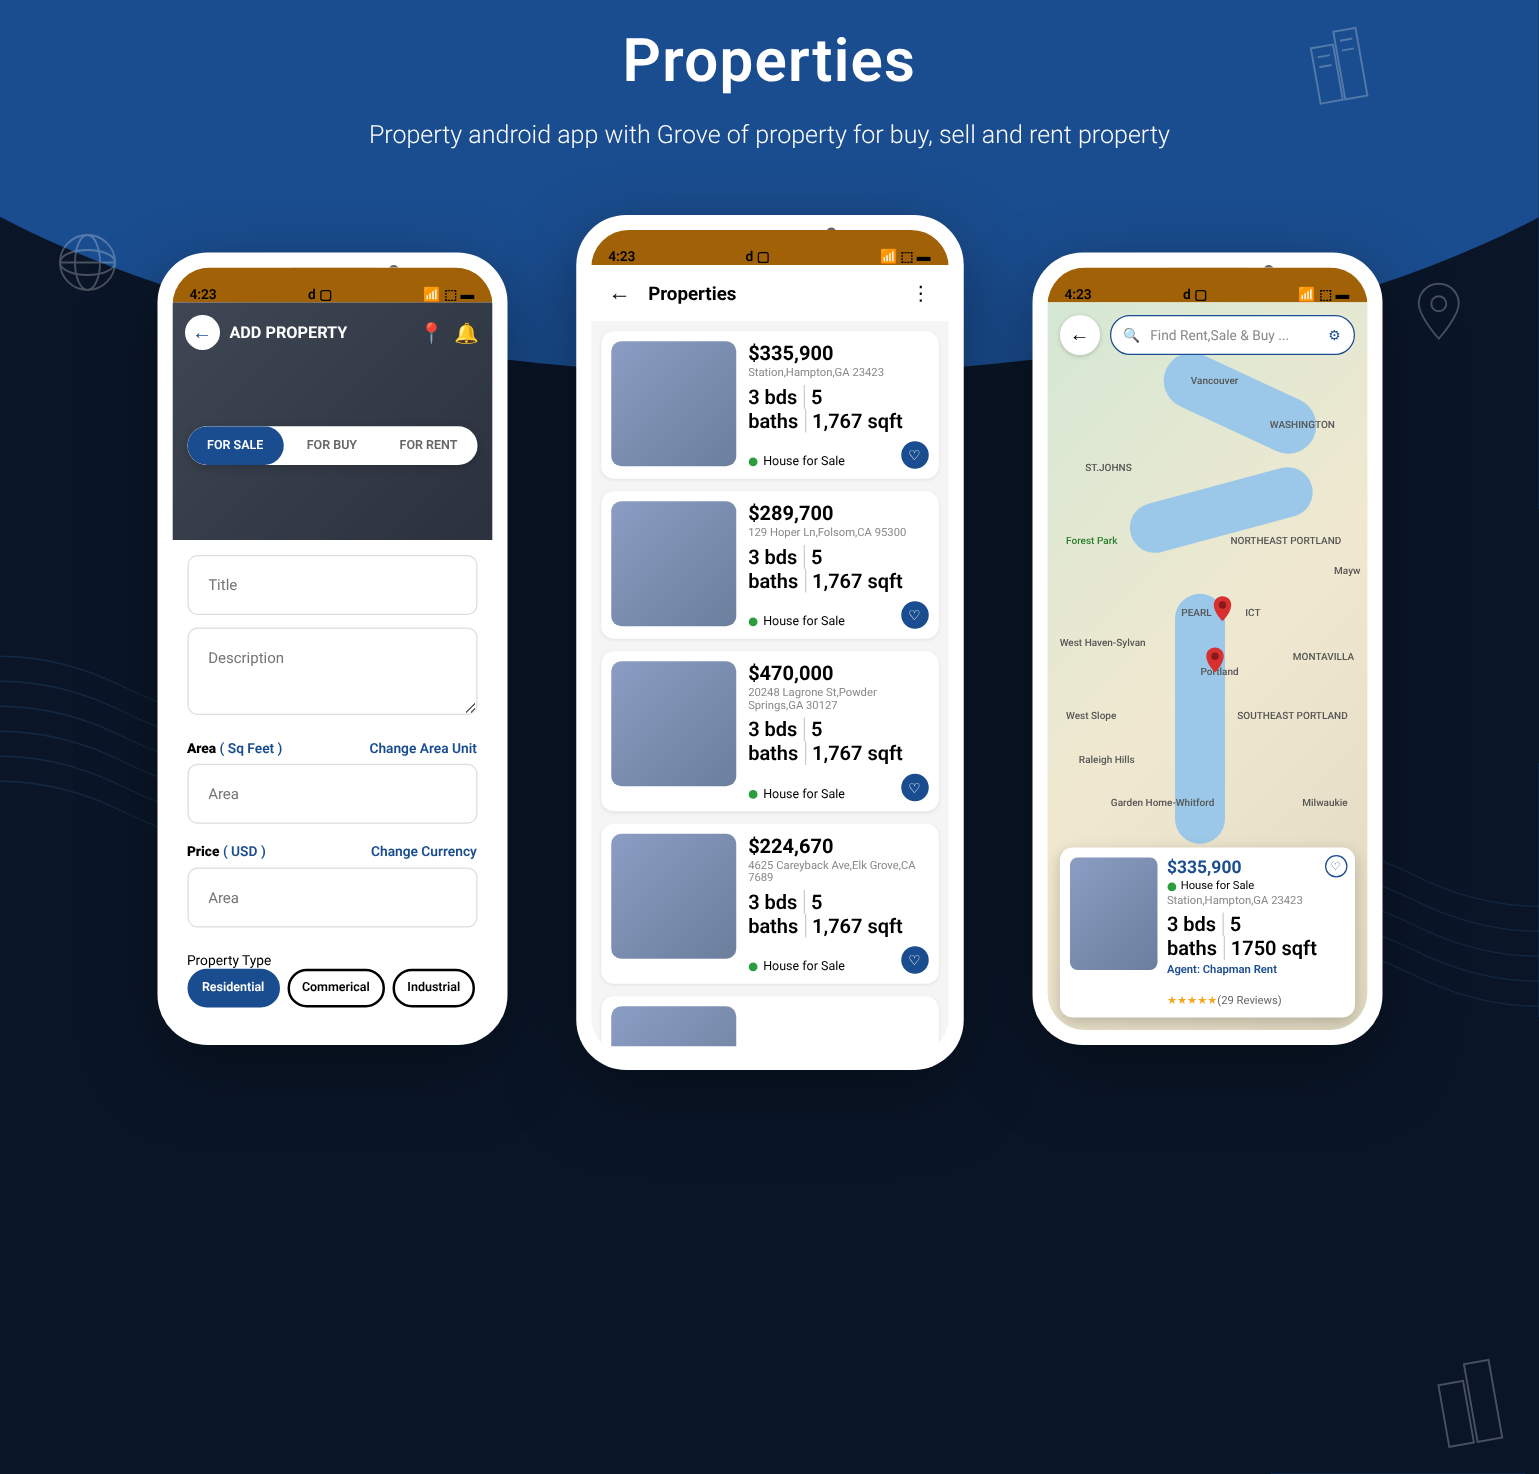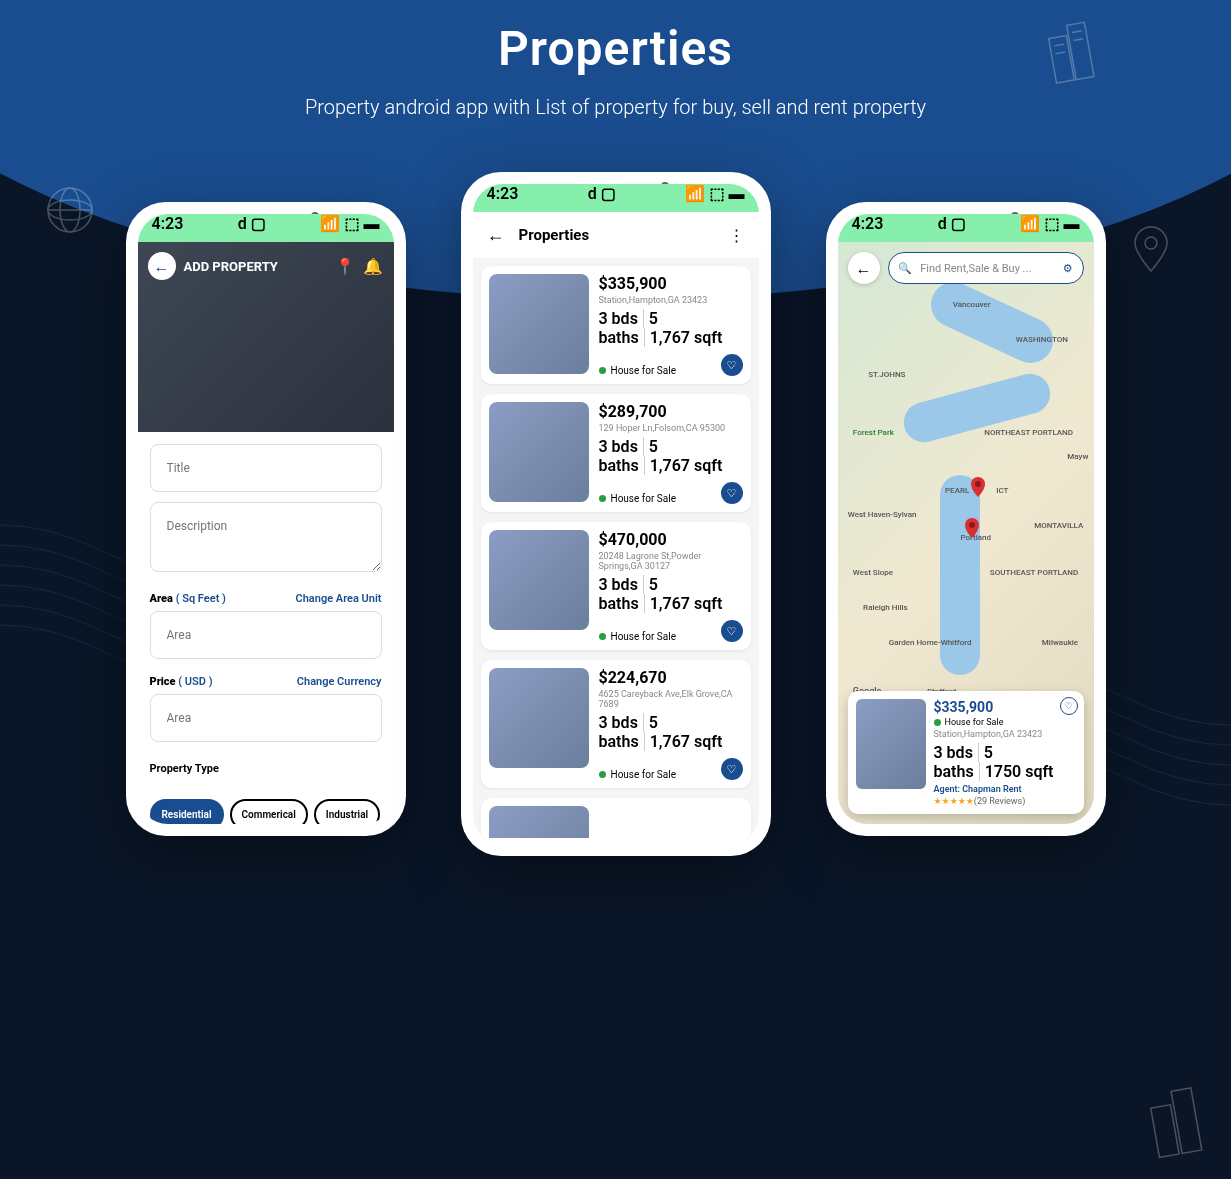--- a/index.html
+++ b/index.html
@@ -11,40 +11,40 @@
 .deco-globe{position:absolute;left:45px;top:185px;opacity:.25}
 .deco-pin{position:absolute;right:60px;top:225px;opacity:.25}
 .deco-bldg{position:absolute;right:130px;top:15px;opacity:.25}
 .deco-bldg2{position:absolute;right:20px;bottom:20px;opacity:.25}
 .phones{position:relative;z-index:3;display:flex;justify-content:center;gap:55px;margin-top:80px;align-items:flex-start}
 .phone{background:#fff;border-radius:40px;padding:12px;box-shadow:0 20px 60px rgba(0,0,0,.4);position:relative}
 .phone-inner{background:#fff;border-radius:30px;overflow:hidden;position:relative}
 .p1{width:280px}.p1 .phone-inner{height:610px}
 .p2{width:310px;margin-top:-30px}.p2 .phone-inner{height:660px}
 .p3{width:280px}.p3 .phone-inner{height:610px}
-.statusbar{height:28px;display:flex;justify-content:space-between;align-items:flex-start;padding:0 14px;font-size:16px;font-weight:600;background:#86efac}
+.statusbar{height:28px;display:flex;justify-content:space-between;align-items:flex-end;padding:0 14px;font-size:11px;font-weight:600;background:#a16207}
 .statusbar .r{display:flex;gap:4px;align-items:center}
 .notch{position:absolute;top:12px;left:50%;transform:translateX(-50%);width:70px;height:6px;background:#ccc;border-radius:3px}
 .notch-dot{position:absolute;top:10px;left:calc(50% + 45px);width:8px;height:8px;background:#666;border-radius:50%}
 
 
 .add-hero{height:190px;background:linear-gradient(135deg,#4a5568 0%,#2d3748 100%);position:relative;background-image:linear-gradient(rgba(0,0,0,.3),rgba(0,0,0,.3)),linear-gradient(135deg,#5a6578,#3d4758)}
 .add-header{display:flex;align-items:center;padding:10px;gap:8px;color:#fff}
 .back-circle{width:28px;height:28px;background:#fff;border-radius:50%;display:flex;align-items:center;justify-content:center;color:#1a4d8f;font-weight:bold}
 .add-header-title{font-weight:700;font-size:13px;flex:1}
 .tabs{position:absolute;bottom:60px;left:12px;right:12px;background:#fff;border-radius:20px;display:flex;overflow:hidden;box-shadow:0 2px 8px rgba(0,0,0,.2)}
 .tab{flex:1;text-align:center;padding:10px 4px;font-size:10px;font-weight:600;color:#666;cursor:pointer}
 .tab.active{background:#1a4d8f;color:#fff;border-radius:20px}
 .form{padding:12px}
 .field{width:100%;border:1px solid #ddd;border-radius:8px;padding:16px;font-size:12px;margin-bottom:10px;color:#888}
 .field.ta{height:70px}
 .label-row{display:flex;justify-content:space-between;font-size:11px;font-weight:600;margin-bottom:6px;margin-top:6px}
 .label-row .unit{color:#1a4d8f}
 .label-row .change{color:#1a4d8f;font-weight:600}
-.prop-type-label{font-size:11px;font-weight:700;margin:10px 0 24px}
+.prop-type-label{font-size:11px;font-weight:400;margin:10px 0 0}
 .pills{display:flex;gap:6px}
 .pill{padding:8px 10px;border-radius:16px;font-size:10px;font-weight:600;border:2px solid #000000;background:#fff}
 .pill.active{background:#1a4d8f;color:#fff;border-color:#1a4d8f}
 
 
 .list-header{display:flex;align-items:center;padding:12px 14px;gap:14px}
 .list-header .arrow{font-size:18px;font-weight:bold}
 .list-header .title{font-weight:700;font-size:15px;flex:1}
 .list-body{padding:8px;background:#f5f5f5;height:calc(100% - 80px);overflow:hidden}
 .card{background:#fff;border-radius:10px;padding:8px;margin-bottom:10px;display:flex;gap:10px;box-shadow:0 1px 3px rgba(0,0,0,.08)}
@@ -72,21 +72,21 @@
 .r2{top:25%;left:25%;width:150px;height:40px;transform:rotate(-15deg)}
 .r3{top:40%;left:40%;width:40px;height:200px}
 .map-label{position:absolute;font-size:8px;color:#555;font-weight:500}
 .pin{position:absolute;width:24px;height:24px}
 .map-card{position:absolute;bottom:10px;left:10px;right:10px;background:#fff;border-radius:10px;padding:8px;display:flex;gap:8px;box-shadow:0 4px 12px rgba(0,0,0,.2)}
 .map-card-img{width:70px;height:90px;border-radius:6px;background:linear-gradient(135deg,#8b9dc3,#6b7e9c)}
 .map-card-body{flex:1;font-size:9px}
 .map-card .price{font-size:14px;color:#1a4d8f}
 .map-card .st{display:flex;align-items:center;gap:4px;margin-top:2px}
 .agent{color:#1a4d8f;font-size:9px;margin-top:3px;font-weight:600}
-.stars{color:#f5a623;font-size:9px;margin-top:2px}
+.stars{color:#f5a623;font-size:9px;margin-top:14px}
 .map-heart{position:absolute;top:6px;right:6px;width:18px;height:18px;background:#fff;border:1.5px solid #1a4d8f;border-radius:50%;display:flex;align-items:center;justify-content:center;color:#1a4d8f;font-size:9px}
 .waves{position:absolute;left:-100px;top:500px;opacity:.15;z-index:1}
 .waves2{position:absolute;right:-100px;top:650px;opacity:.15;z-index:1}
 </style>
 </head>
 <body>
 
 <div class="hero-arc"></div>
 <svg class="deco-globe" width="50" height="50">
     <circle cx="25" cy="25" r="22" fill="none" stroke="#fff" stroke-width="1.5"></circle>
@@ -129,40 +129,45 @@
       <path d="M0 50 Q100 0 200 50 T400 50"></path>
       <path d="M0 70 Q100 20 200 70 T400 70"></path>
       <path d="M0 90 Q100 40 200 90 T400 90"></path>
       <path d="M0 110 Q100 60 200 110 T400 110"></path>
       <path d="M0 130 Q100 80 200 130 T400 130"></path>
     </g>
   </svg>
 
 <div class="hero">
   <h1>Properties</h1>
-  <p>Property android app with List of property for buy, sell and rent property</p>
+  <p>Property android app with Grove of property for buy, sell and rent property</p>
 </div>
 
 <div class="phones">
 
   <div class="phone p1">
     <div class="notch"></div>
       <div class="notch-dot"></div>
     <div class="phone-inner">
       <div class="statusbar">
         <span>4:23</span>
           <span>d ▢</span>
         <span class="r">📶 ⬚ ▬</span>
       </div>
       <div class="add-hero">
         <div class="add-header">
           <div class="back-circle">←</div>
           <div class="add-header-title">ADD PROPERTY</div>
           <span>📍</span>
           <span>🔔</span>
+        </div>
+        <div class="tabs">
+          <div class="tab active">FOR SALE</div>
+          <div class="tab">FOR BUY</div>
+          <div class="tab">FOR RENT</div>
         </div>
       </div>
       <div class="form">
         <input class="field" placeholder="Title" style="">
         <textarea class="field ta" placeholder="Description" style=""></textarea>
         <div class="label-row">
           <span><b>Area</b> <span class="unit">( Sq Feet )</span></span>
           <span class="change">Change Area Unit</span>
         </div>
         <input class="field" placeholder="Area" style="">

